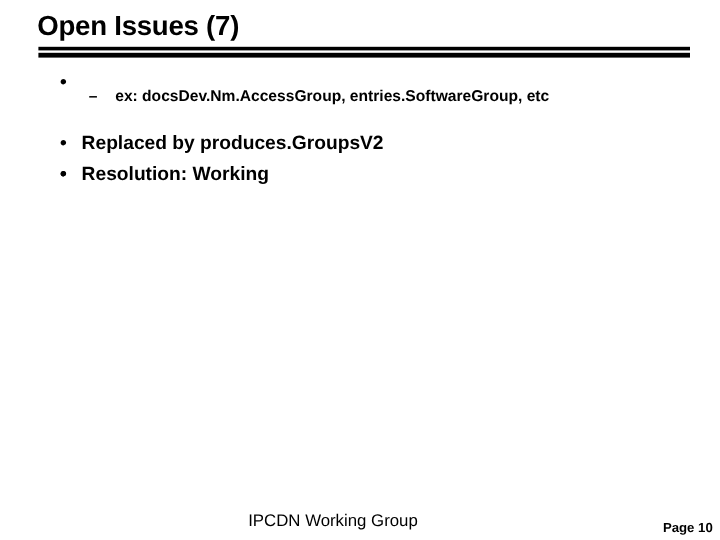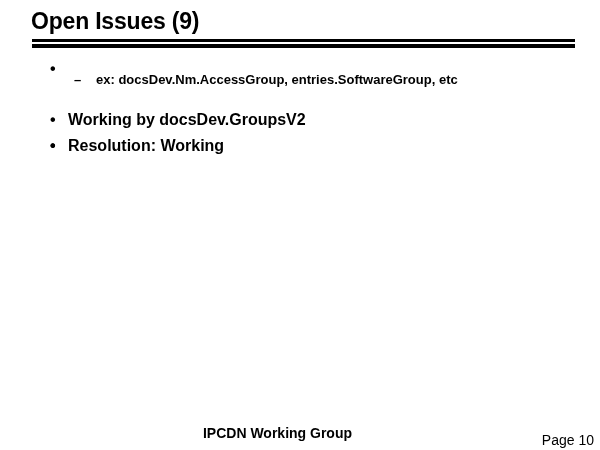--- a/index.html
+++ b/index.html
@@ -118,62 +118,62 @@
   }
 
   
   .footer-center {
     position: absolute;
     left: 0;
     top: 424px;
     width: 555px;
     text-align: center;
     font-size: 14px;
-    font-weight: bold;
+    font-weight: normal;
     line-height: 18px;
     color: #000000;
   }
 
   .page-number {
     position: absolute;
     right: 6px;
     top: 434px;
-    font-size: 14px;
-    font-weight: normal;
+    font-size: 11px;
+    font-weight: bold;
     line-height: 12px;
     color: #000000;
     white-space: nowrap;
   }
 </style>
 </head>
 <body>
 
 <div class="slide">
 
-  <div class="slide-title">Open Issues (9)</div>
+  <div class="slide-title">Open Issues (7)</div>
 
   <div class="title-rule">
     <div class="bar-top"></div>
     <div class="bar-bottom"></div>
   </div>
 
   <div class="body-area">
 
     <div class="bullet b-issue">
       <span class="marker">•</span>
     </div>
 
     <div class="subbullet">
       <span class="marker">–</span>
       <span class="subbullet-text">ex: docsDev.Nm.AccessGroup, entries.SoftwareGroup, etc</span>
     </div>
 
     <div class="bullet b-replaced">
       <span class="marker">•</span>
-      <span class="bullet-text">Working by docsDev.GroupsV2</span>
+      <span class="bullet-text">Replaced by produces.GroupsV2</span>
     </div>
 
     <div class="bullet b-smilint">
       <span class="marker">•</span>
     </div>
 
     <div class="bullet b-resolution">
       <span class="marker">•</span>
       <span class="bullet-text">Resolution:  Working</span>
     </div>

